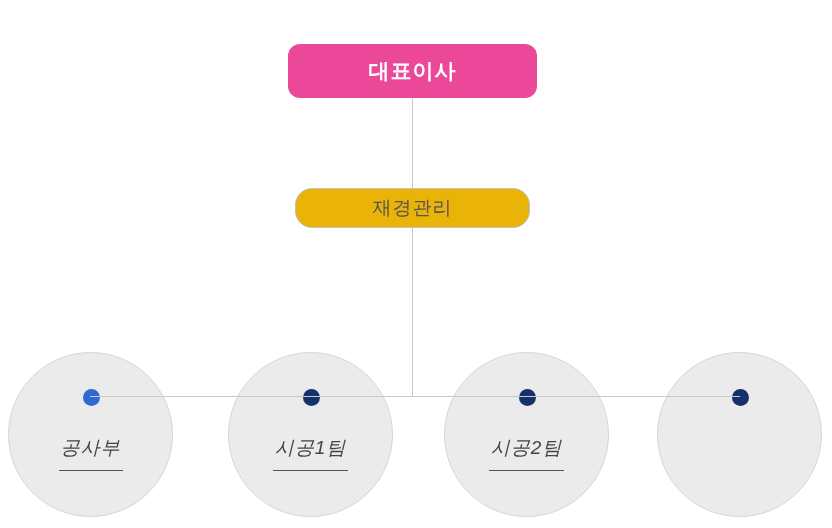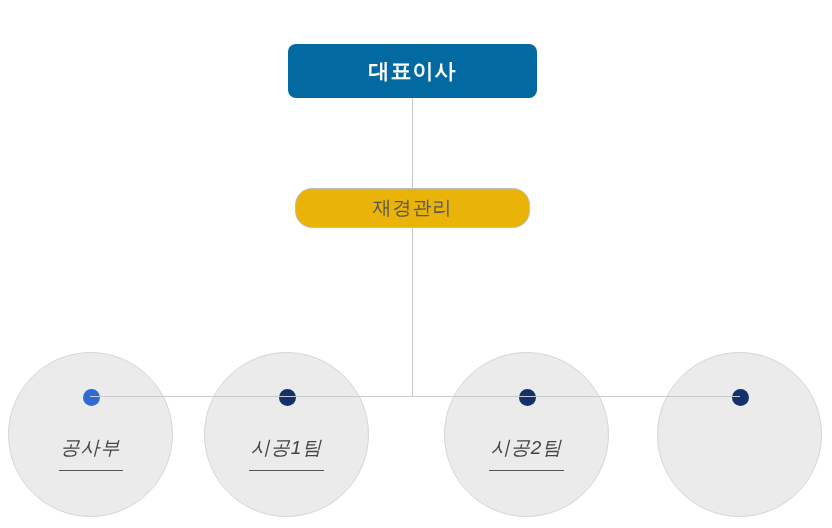--- a/index.html
+++ b/index.html
@@ -78,21 +78,21 @@
     width: 165px;
     height: 165px;
     border-radius: 50%;
     background: #ebebeb;
     border: 1px solid #d6d6d6;
     box-sizing: border-box;
     z-index: 1;
     font-style: italic;
   }
   .leaf.pos-0 { left: 8px;   }
-  .leaf.pos-1 { left: 204px; }
+  .leaf.pos-1 { left: 228px; }
   .leaf.pos-2 { left: 444px; }
   .leaf.pos-3 { left: 657px; }
   .leaf-dot {
     position: absolute;
     top: 36px;
     left: 50%;
     margin-left: -8px;
     width: 17px;
     height: 17px;
     border-radius: 50%;
@@ -116,21 +116,21 @@
   }
 </style>
 </head>
 <body>
 
 <div class="canvas">
 
   <div class="v-line"></div>
   <div class="h-line"></div>
 
-  <div class="root-box" style="background-color: #0369a1; border-radius: 8px;">대표이사</div>
+  <div class="root-box" style="background-color: #ec4899;">대표이사</div>
 
   <div class="mid-box">재경관리</div>
 
   <div class="leaf pos-0">
     <div class="leaf-dot" style="background-color: rgb(46, 106, 209);"></div>
     <div class="leaf-label-wrap">
       <span class="leaf-label">공사부</span>
     </div>
   </div>
 

